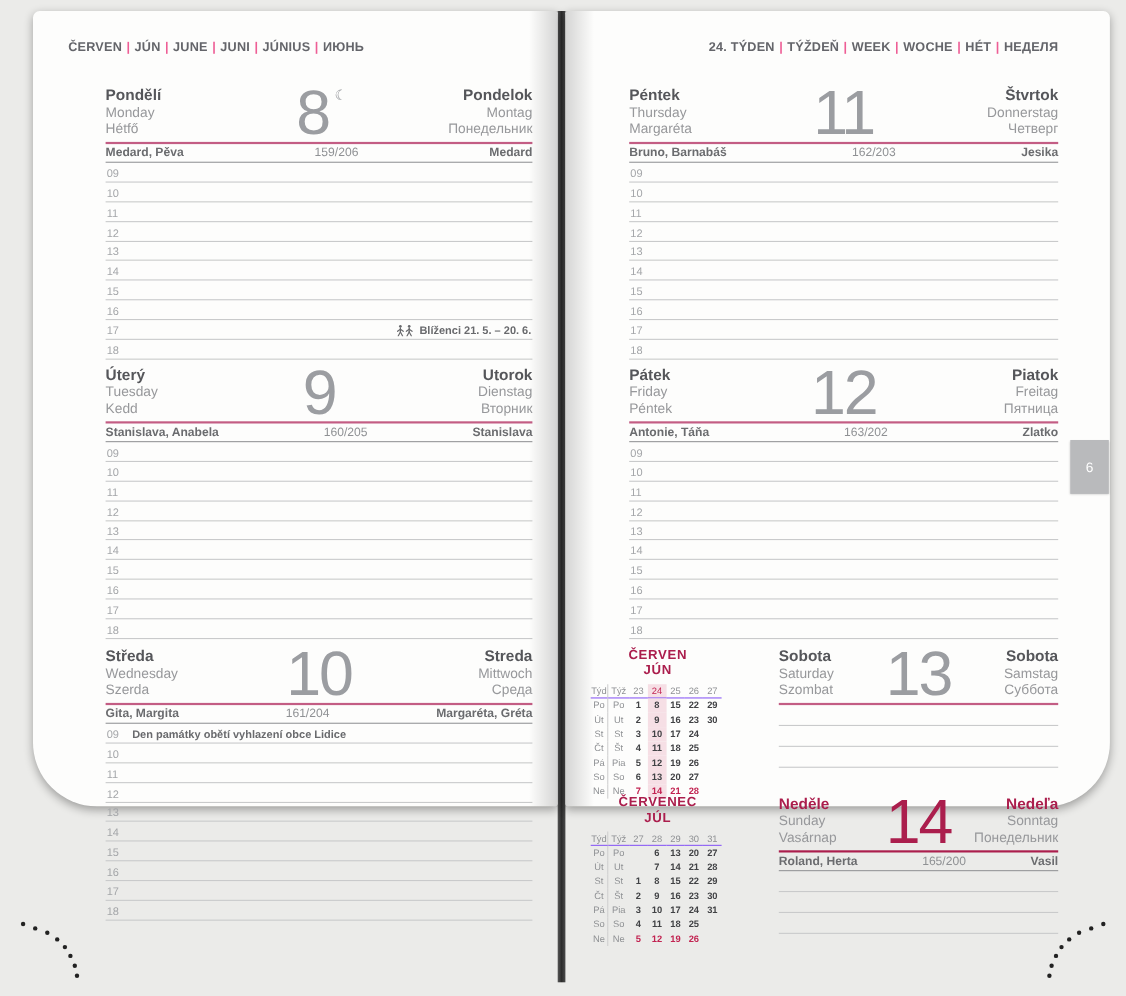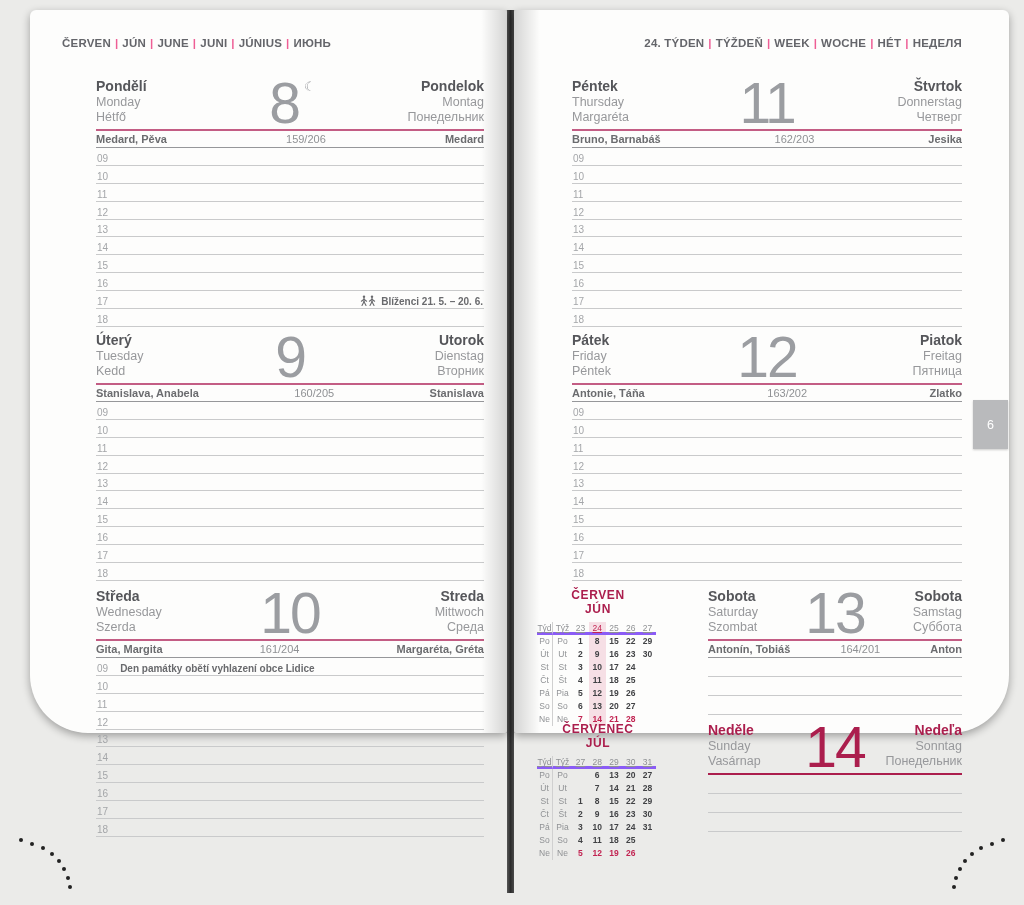--- a/index.html
+++ b/index.html
@@ -60,21 +60,21 @@
   .weekend-col .day { position:absolute; left:16px; right:0; }
 
   
   .minical { position:absolute; left:0; width:122px; }
   .mc-title { text-align:center; color:#ab1e4d; font-weight:bold; font-size:12px;
     line-height:1.2; letter-spacing:.6px; }
   .mc-grid { display:grid; grid-template-columns:16px 19px repeat(5,16.8px); margin-top:5px; }
   .mc-grid span { height:13px; font-size:8.5px; line-height:13px; text-align:center; }
   .mc-l1 { border-right:1px solid #d0d0d0; }
   .mc-lab { color:#8f9194; }
-  .mc-head { color:#8f9194; border-bottom:3px solid #8b5cf6;text-decoration:underline; }
+  .mc-head { color:#8f9194; border-bottom:1px solid #8b5cf6; }
   .mc-cell { color:#414245; font-weight:bold; }
   .hl { background:#f6dfe5; }
   .red { color:#c22452 !important; }
 
   
   .page-tab { position:absolute; right:1px; top:390px; width:35px; height:49px;
     background:#b9babc; color:#fff; font-size:12.5px; display:flex; align-items:center;
     justify-content:center; box-shadow:0 1px 2px rgba(0,0,0,.2); }
   .dot { position:absolute; width:4px; height:4px; border-radius:50%; background:#222; }
 </style>
@@ -525,25 +525,20 @@
             </div>
             <div class="day-num-wrap">
               <span class="day-num">13</span>
             </div>
             <div class="day-right">
               <div class="l1">Sobota</div>
               <div class="l2">Samstag</div>
               <div class="l2">Суббота</div>
             </div>
           </div>
-          <div class="name-row">
-            <span>Antonín, Tobiáš</span>
-            <span class="counter">164/201</span>
-            <span>Anton</span>
-          </div>
           <div class="hours">
               <div class="hour-row blank"></div>
               <div class="hour-row blank"></div>
               <div class="hour-row blank"></div>
             </div>
         </section>
 
         <section class="day sunday" style="top:134px;">
           <div class="day-head">
             <div class="day-left">
@@ -552,20 +547,25 @@
               <div class="l2">Vasárnap</div>
             </div>
             <div class="day-num-wrap">
               <span class="day-num">14</span>
             </div>
             <div class="day-right">
               <div class="l1">Nedeľa</div>
               <div class="l2">Sonntag</div>
               <div class="l2">Понедельник</div>
             </div>
+          </div>
+          <div class="name-row">
+            <span>Roland, Herta</span>
+            <span class="counter">165/200</span>
+            <span>Vasil</span>
           </div>
           <div class="hours">
               <div class="hour-row blank"></div>
               <div class="hour-row blank"></div>
               <div class="hour-row blank"></div>
             </div>
         </section>
       </div>
     </div>
 

